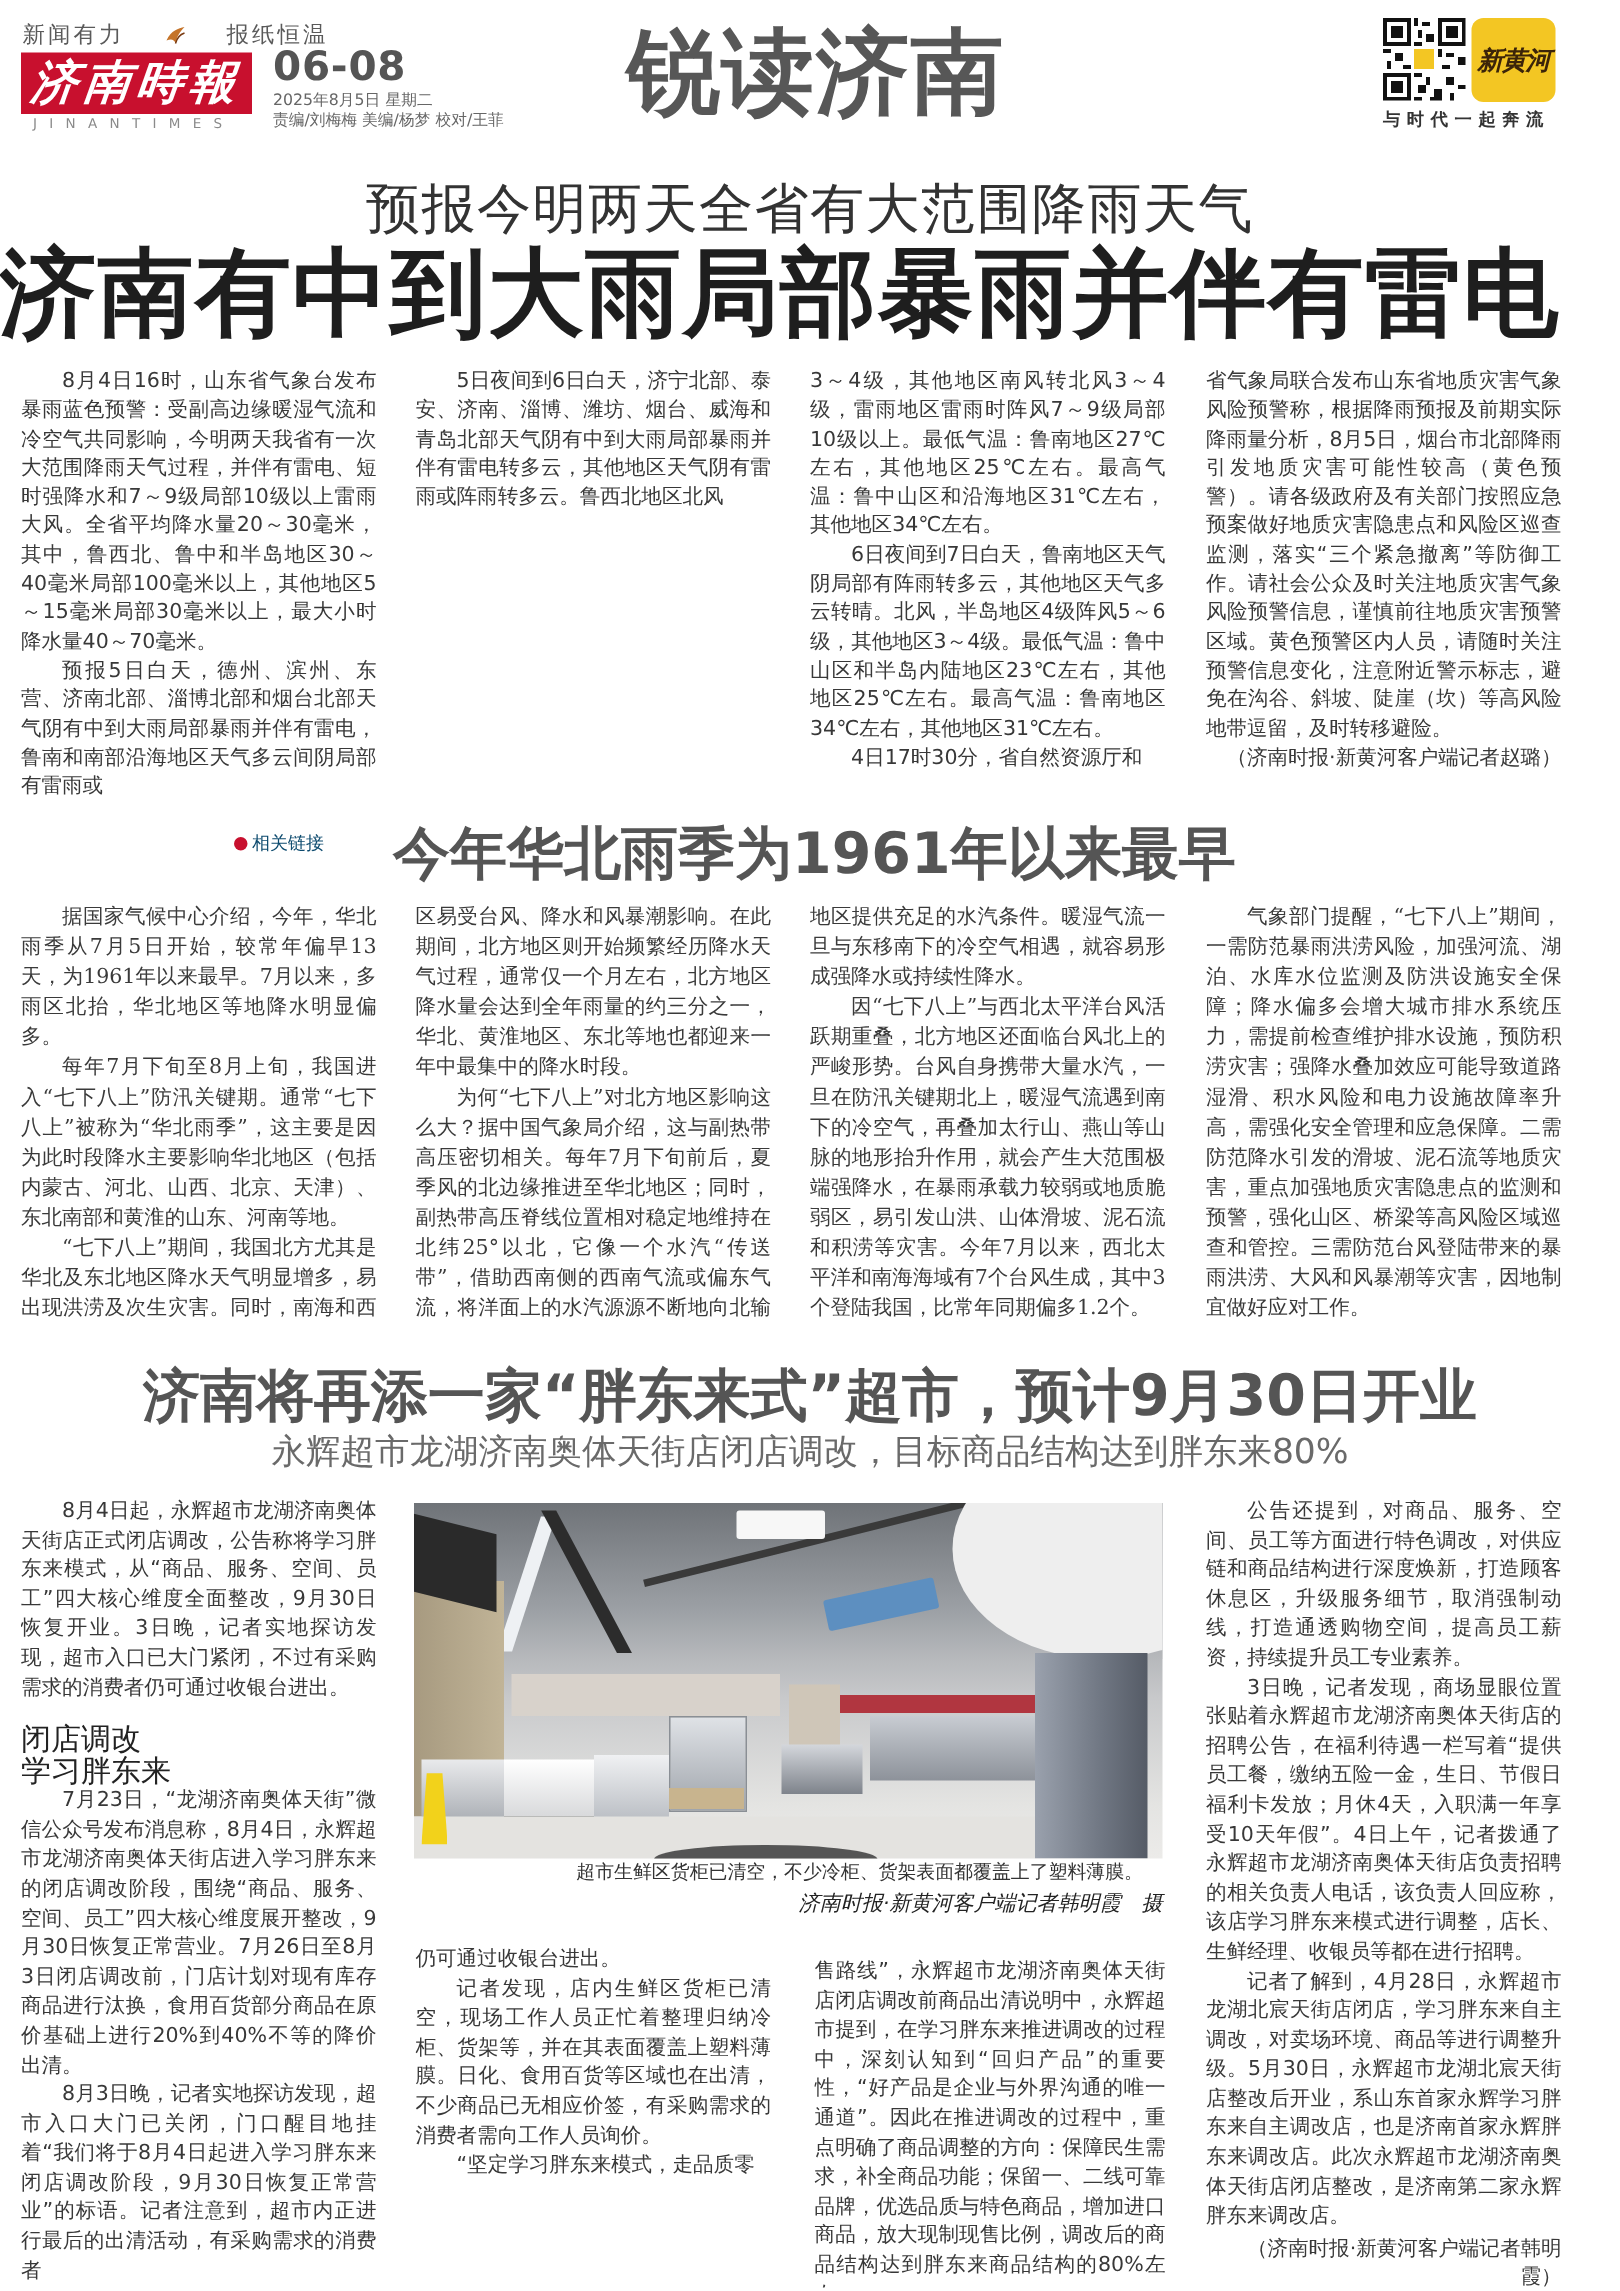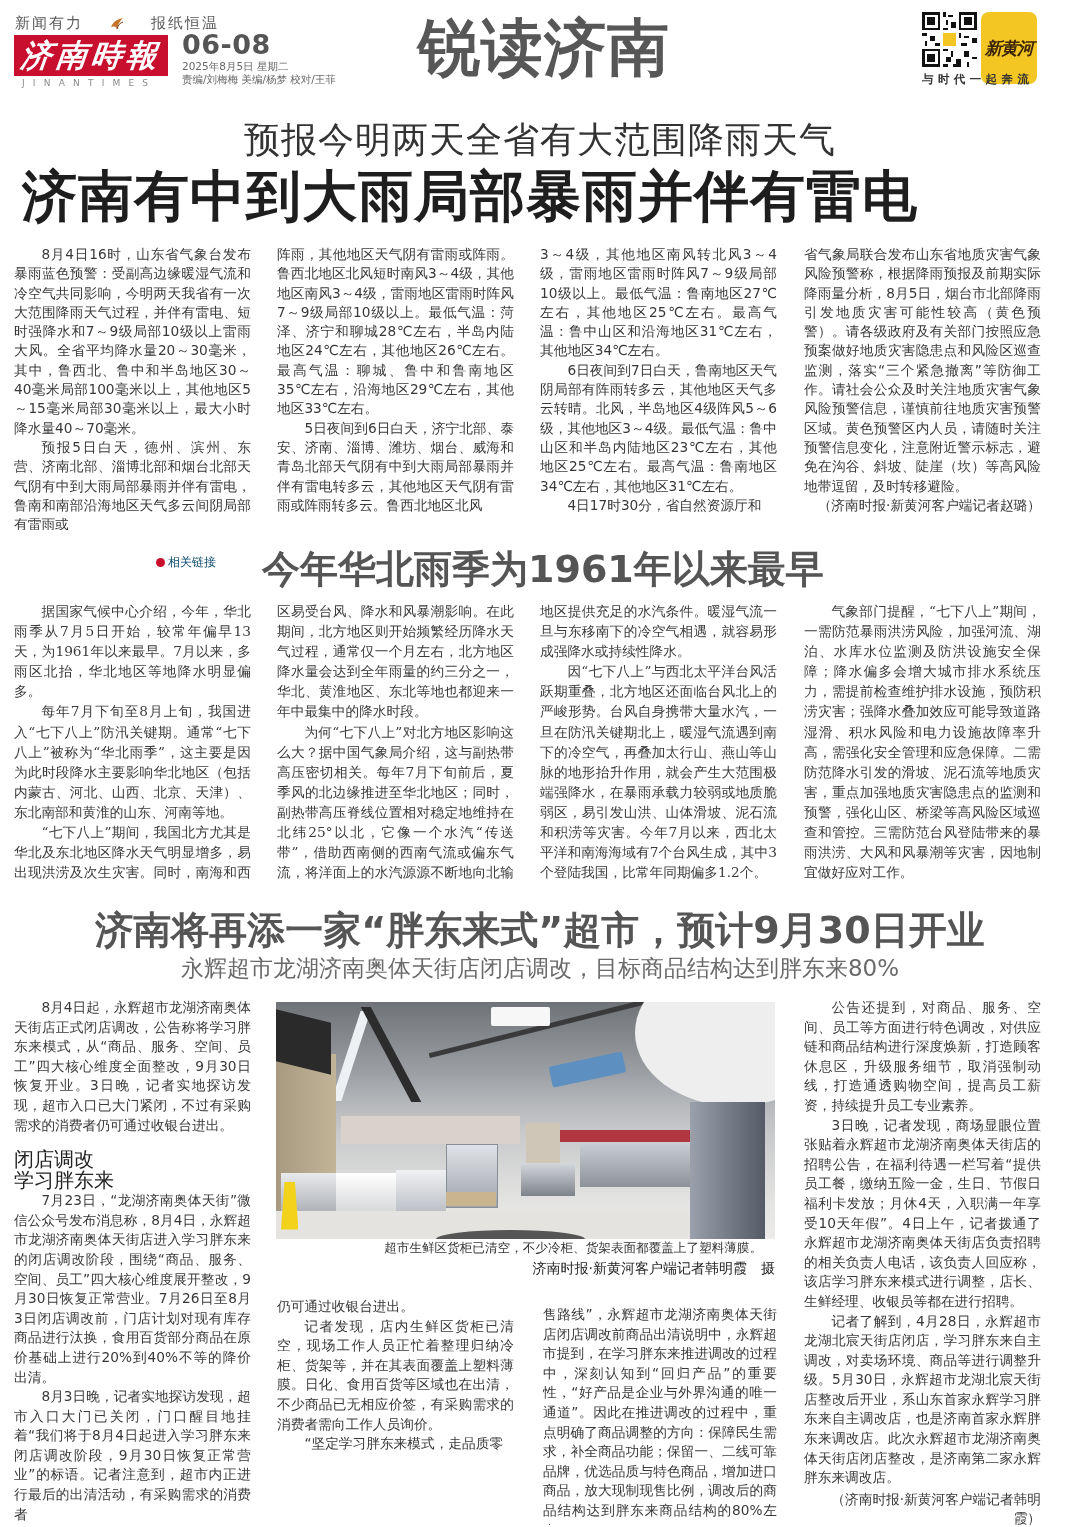--- a/index.html
+++ b/index.html
@@ -15,27 +15,27 @@
   .slogan .bird { width:16px; height:16px; margin:0 2px; }
   .logo-box { left:14px; top:35px; width:154px; height:41px; background:#c8102e; display:flex; align-items:center; justify-content:center; }
   .logo-text { font-family:"DejaVu Serif", serif; font-style:italic; font-weight:bold; color:#fff; font-size:31px; letter-spacing:4px; line-height:1; transform:skewX(-6deg); }
   .logo-en { left:22px; top:78px; width:140px; font-size:9px; color:#8a8a8a; letter-spacing:8.2px; white-space:nowrap; }
   .page-range { left:182px; top:31px; font-size:27px; font-weight:bold; color:#555; letter-spacing:0.5px; line-height:1; }
   .date-line { left:182px; top:60px; font-size:10.5px; color:#666; white-space:nowrap; }
   .editors { left:182px; top:73px; font-size:10.5px; color:#666; white-space:nowrap; }
   .section-title { left:418px; top:14px; font-size:62px; font-weight:bold; color:#575757; letter-spacing:1px; line-height:1.1; white-space:nowrap; }
 
   .qr { left:922px; top:12px; width:55px; height:55px; }
-  .app-icon { left:981px; top:12px; width:56px; height:72px; border-radius:8px; background:#f3c623; display:flex; align-items:center; justify-content:center; }
+  .app-icon { left:981px; top:12px; width:56px; height:56px; border-radius:8px; background:#f3c623; display:flex; align-items:center; justify-content:center; }
   .app-name { font-family:"DejaVu Serif", serif; font-weight:bold; font-style:italic; font-size:17px; color:#3b2409; letter-spacing:-1px; }
   .app-tagline { left:922px; top:72px; width:118px; font-size:11.5px; font-weight:bold; color:#333; letter-spacing:4.4px; white-space:nowrap; }
 
   
   .kicker { left:0; width:1080px; top:118px; text-align:center; font-size:36px; color:#333; letter-spacing:1px; line-height:44px; white-space:nowrap; }
-  .headline-main { left:0; width:940px; top:164px; text-align:center; font-size:55px; font-weight:bold; color:#1e1e1e; letter-spacing:1px; line-height:64px; white-space:nowrap; }
+  .headline-main { left:0; width:940px; top:164px; text-align:center; font-size:64px; font-weight:bold; color:#1e1e1e; letter-spacing:1px; line-height:64px; white-space:nowrap; }
 
   .related-tag { left:156px; top:554px; font-size:12px; color:#0c4a6e; display:flex; align-items:center; white-space:nowrap; }
   .related-tag .dot { width:9px; height:9px; border-radius:50%; background:#c8102e; margin-right:3px; }
   .headline-2 { left:262px; top:545px; font-size:38px; font-weight:bold; color:#555; line-height:48px; white-space:nowrap; }
 
   .headline-3 { left:0; width:1080px; top:906px; text-align:center; font-size:38px; font-weight:bold; color:#555; line-height:48px; white-space:nowrap; }
   .subheadline-3 { left:0; width:1080px; top:953px; text-align:center; font-size:23px; color:#6a6a6a; line-height:30px; white-space:nowrap; }
 
   
   .col { position:absolute; width:237px; font-size:13.7px; line-height:19.3px; text-align:justify; color:#383838; overflow:hidden; }
@@ -43,21 +43,21 @@
   .col p.cont { text-indent:0; }
   .sec2 .col { font-family:"DejaVu Serif", serif; line-height:20.1px; color:#3a3a3a; }
   .sec3 .col { line-height:19.6px; }
   .byline { text-align:right; margin-top:8px; }
   .sub { font-size:20px; line-height:21px; color:#222; margin:14px 0 0; text-indent:0; }
 
   
   .photo { left:276px; top:1002px; width:499px; height:237px; overflow:hidden; background:linear-gradient(#7f8388 0%, #a9acb0 35%, #c8c9cb 55%, #e4e4e2 85%, #ecebe9 100%); }
   .photo div { position:absolute; }
   .caption { left:300px; width:462px; top:1240px; font-family:"DejaVu Serif", serif; font-size:12.6px; color:#333; text-align:right; white-space:nowrap; }
-  .credit { left:470px; width:305px; top:1260px; font-size:14px; color:#222; text-align:right; white-space:nowrap; }
+  .credit { left:470px; width:305px; top:1260px; font-size:14px; color:#222; text-align:right; white-space:nowrap;font-style:italic; }
 </style>
 </head>
 <body>
 
 <div class="abs slogan">
   <span>新闻有力</span>
   <svg class="bird" viewBox="0 0 16 16">
     <path d="M2 11 C5 4, 10 3, 14 2 C11 5, 9 8, 8 13 C7 10, 5 10, 2 11 Z" fill="#c5742a"></path>
     <path d="M8 13 C9 9, 11 7, 14 6" stroke="#7a3b12" stroke-width="1" fill="none"></path>
   </svg>
@@ -124,21 +124,20 @@
 
 <div class="abs kicker">预报今明两天全省有大范围降雨天气</div>
 <div class="abs headline-main">济南有中到大雨局部暴雨并伴有雷电</div>
 
 <div class="sec1">
   <div class="col" style="left:14px; top:245px; height:285px;">
     <p>8月4日16时，山东省气象台发布暴雨蓝色预警：受副高边缘暖湿气流和冷空气共同影响，今明两天我省有一次大范围降雨天气过程，并伴有雷电、短时强降水和7～9级局部10级以上雷雨大风。全省平均降水量20～30毫米，其中，鲁西北、鲁中和半岛地区30～40毫米局部100毫米以上，其他地区5～15毫米局部30毫米以上，最大小时降水量40～70毫米。</p>
     <p>预报5日白天，德州、滨州、东营、济南北部、淄博北部和烟台北部天气阴有中到大雨局部暴雨并伴有雷电，鲁南和南部沿海地区天气多云间阴局部有雷雨或</p>
   </div>
   <div class="col" style="left:277px; top:245px; height:285px;">
-    <p class="cont">阵雨，其他地区天气阴有雷雨或阵雨。鲁西北地区北风短时南风3～4级，其他地区南风3～4级，雷雨地区雷雨时阵风7～9级局部10级以上。最低气温：菏泽、济宁和聊城28℃左右，半岛内陆地区24℃左右，其他地区26℃左右。最高气温：聊城、鲁中和鲁南地区35℃左右，沿海地区29℃左右，其他地区33℃左右。</p>
     <p>5日夜间到6日白天，济宁北部、泰安、济南、淄博、潍坊、烟台、威海和青岛北部天气阴有中到大雨局部暴雨并伴有雷电转多云，其他地区天气阴有雷雨或阵雨转多云。鲁西北地区北风</p>
   </div>
   <div class="col" style="left:540px; top:245px; height:285px;">
     <p class="cont">3～4级，其他地区南风转北风3～4级，雷雨地区雷雨时阵风7～9级局部10级以上。最低气温：鲁南地区27℃左右，其他地区25℃左右。最高气温：鲁中山区和沿海地区31℃左右，其他地区34℃左右。</p>
     <p>6日夜间到7日白天，鲁南地区天气阴局部有阵雨转多云，其他地区天气多云转晴。北风，半岛地区4级阵风5～6级，其他地区3～4级。最低气温：鲁中山区和半岛内陆地区23℃左右，其他地区25℃左右。最高气温：鲁南地区34℃左右，其他地区31℃左右。</p>
     <p>4日17时30分，省自然资源厅和</p>
   </div>
   <div class="col" style="left:804px; top:245px; height:285px;">
     <p class="cont">省气象局联合发布山东省地质灾害气象风险预警称，根据降雨预报及前期实际降雨量分析，8月5日，烟台市北部降雨引发地质灾害可能性较高（黄色预警）。请各级政府及有关部门按照应急预案做好地质灾害隐患点和风险区巡查监测，落实“三个紧急撤离”等防御工作。请社会公众及时关注地质灾害气象风险预警信息，谨慎前往地质灾害预警区域。黄色预警区内人员，请随时关注预警信息变化，注意附近警示标志，避免在沟谷、斜坡、陡崖（坎）等高风险地带逗留，及时转移避险。</p>
     <p class="cont byline">（济南时报·新黄河客户端记者赵璐）</p>

